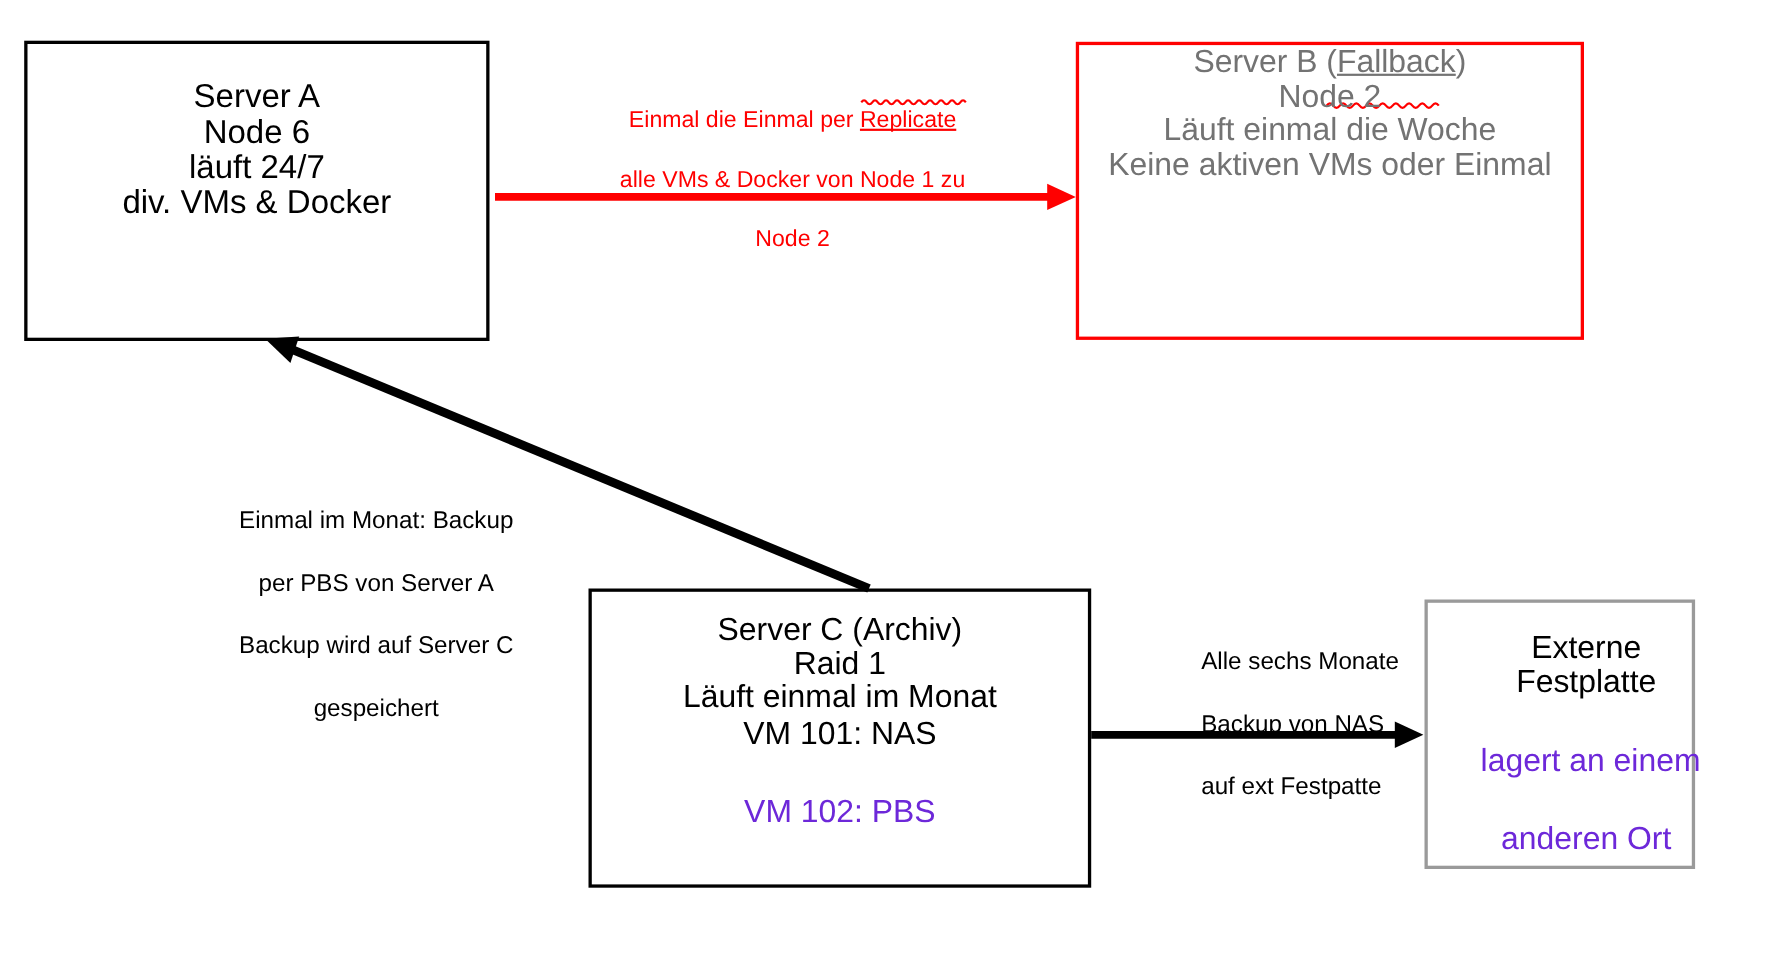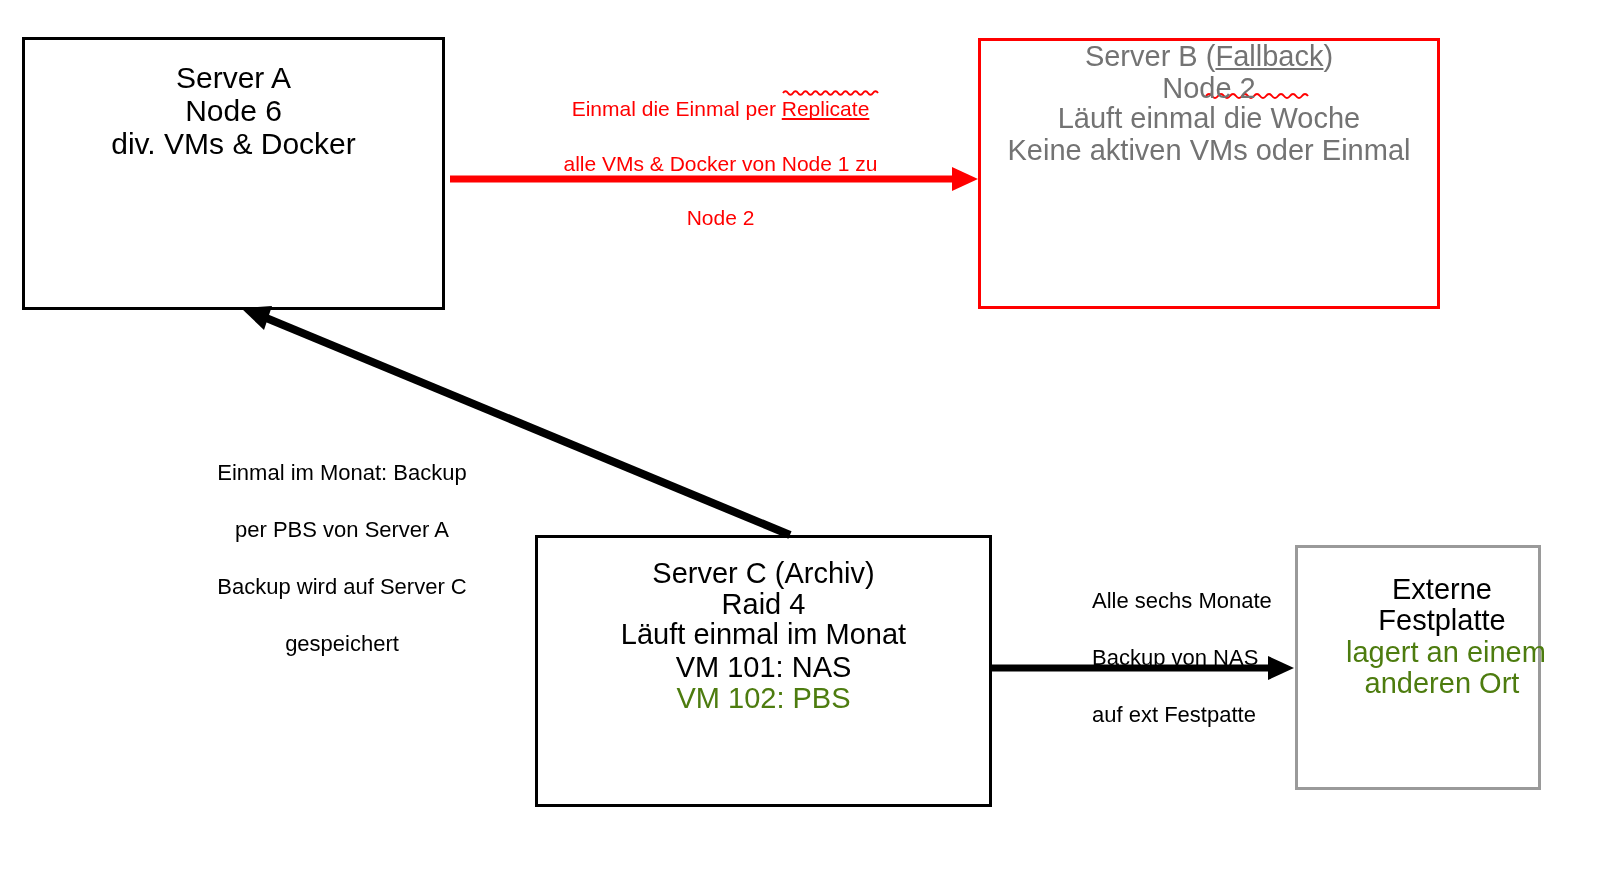--- a/index.html
+++ b/index.html
@@ -27,21 +27,21 @@
     line-height:1.06;
   }
   .spacer{height:1px;}
 
   
   #server-a{
     left:22px; top:37px; width:423px; height:273px;
     border:3px solid #000000;
     color:#000000;
     font-size:30px;
-    padding-top:22px;
+    padding-top:32px;
   }
   
   #server-b{
     left:978px; top:38px; width:462px; height:271px;
     border:3px solid #ff0000;
     color:#737373;
     font-size:29px;
   }
   
   #server-c{
@@ -53,21 +53,21 @@
   }
   
   #external-disk{
     left:1295px; top:545px; width:246px; height:245px;
     border:3px solid #9a9a9a;
     color:#000000;
     font-size:29px;
     padding-top:26px;
     padding-left:48px;
   }
-  .red-text{color:#4d7c0f;}
+  .red-text{color:#6d28d9;margin-top:40px;}
 
   
   .edge-label{
     position:absolute;
     white-space:pre-line;
     line-height:1.30;
   }
   #label-replicate{
     left:533px; top:68px; width:375px;
     text-align:center;
@@ -113,36 +113,37 @@
 
   <path d="M1206,96 q3,-4 6,0 t6,0 t6,0 t6,0 t6,0 t6,0 t6,0 t6,0 t6,0 t6,0 t6,0 t6,0 t6,0 t6,0 t6,0 t6,0 t6,0" fill="none" stroke="#ff0000" stroke-width="2"></path>
 
   <path d="M783,93 q2.5,-3.5 5,0 t5,0 t5,0 t5,0 t5,0 t5,0 t5,0 t5,0 t5,0 t5,0 t5,0 t5,0 t5,0 t5,0 t5,0 t5,0 t5,0 t5,0 t5,0" fill="none" stroke="#ff0000" stroke-width="2"></path>
 </svg>
 
 <div class="node" id="server-a">
   <div class="line">Server A</div>
   <div class="line spacer">&nbsp;</div>
   <div class="line">Node 6</div>
+  <div class="line">läuft 24/7</div>
   <div class="line spacer">&nbsp;</div>
   <div class="line">div. VMs &amp; Docker</div>
 </div>
 
 <div class="node" id="server-b">
   <div class="line"><span>Server B (</span><span class="sq">Fallback</span><span>)</span></div>
   <div class="line spacer">&nbsp;</div>
   <div class="line">Node 2</div>
   <div class="line">Läuft einmal die Woche</div>
   <div class="line spacer">&nbsp;</div>
   <div class="line">Keine aktiven VMs oder Einmal</div>
 </div>
 
 <div class="node" id="server-c">
   <div class="line">Server C (Archiv)</div>
-  <div class="line">Raid 4</div>
+  <div class="line">Raid 1</div>
   <div class="line">Läuft einmal im Monat</div>
   <div class="line spacer">&nbsp;</div>
   <div class="line spacer">&nbsp;</div>
   <div class="line">VM 101: NAS</div>
   <div class="line red-text">VM 102: PBS</div>
 </div>
 
 <div class="node" id="external-disk">
   <div class="line">Externe</div>
   <div class="line">Festplatte</div>

